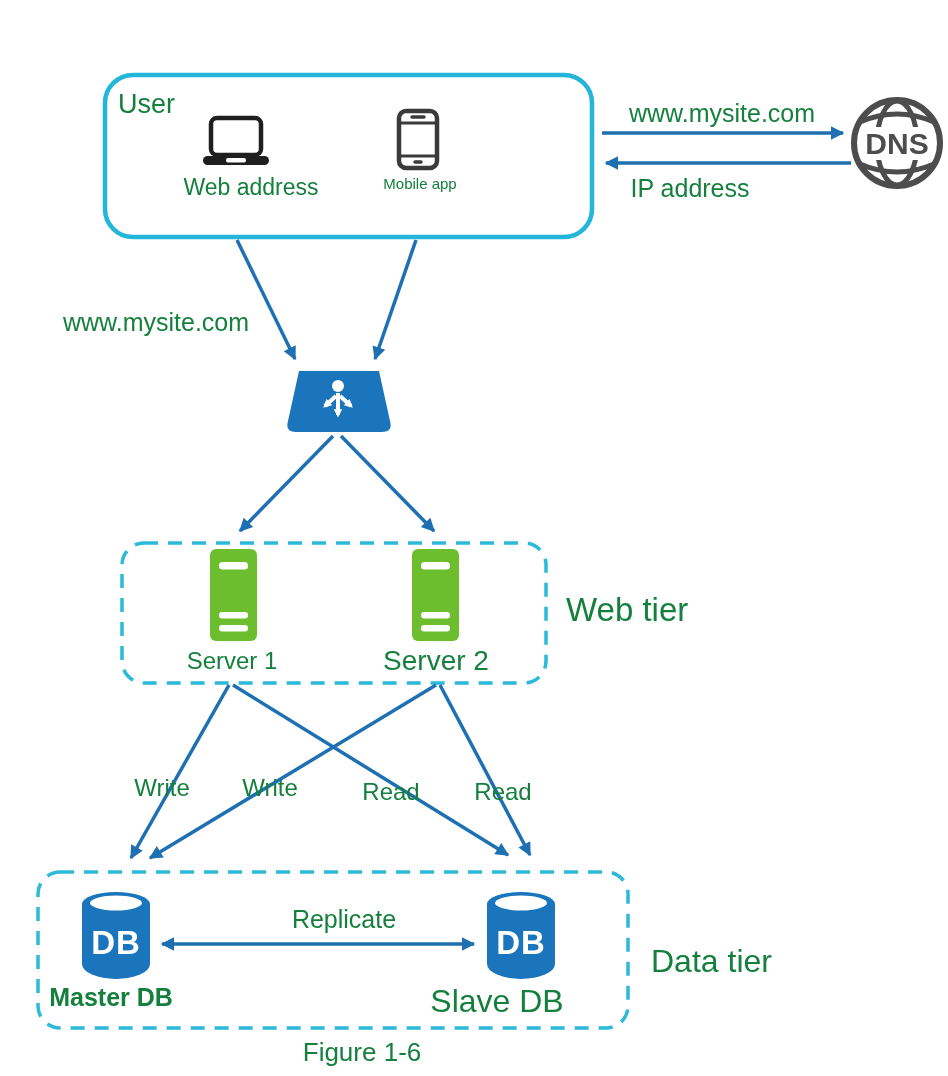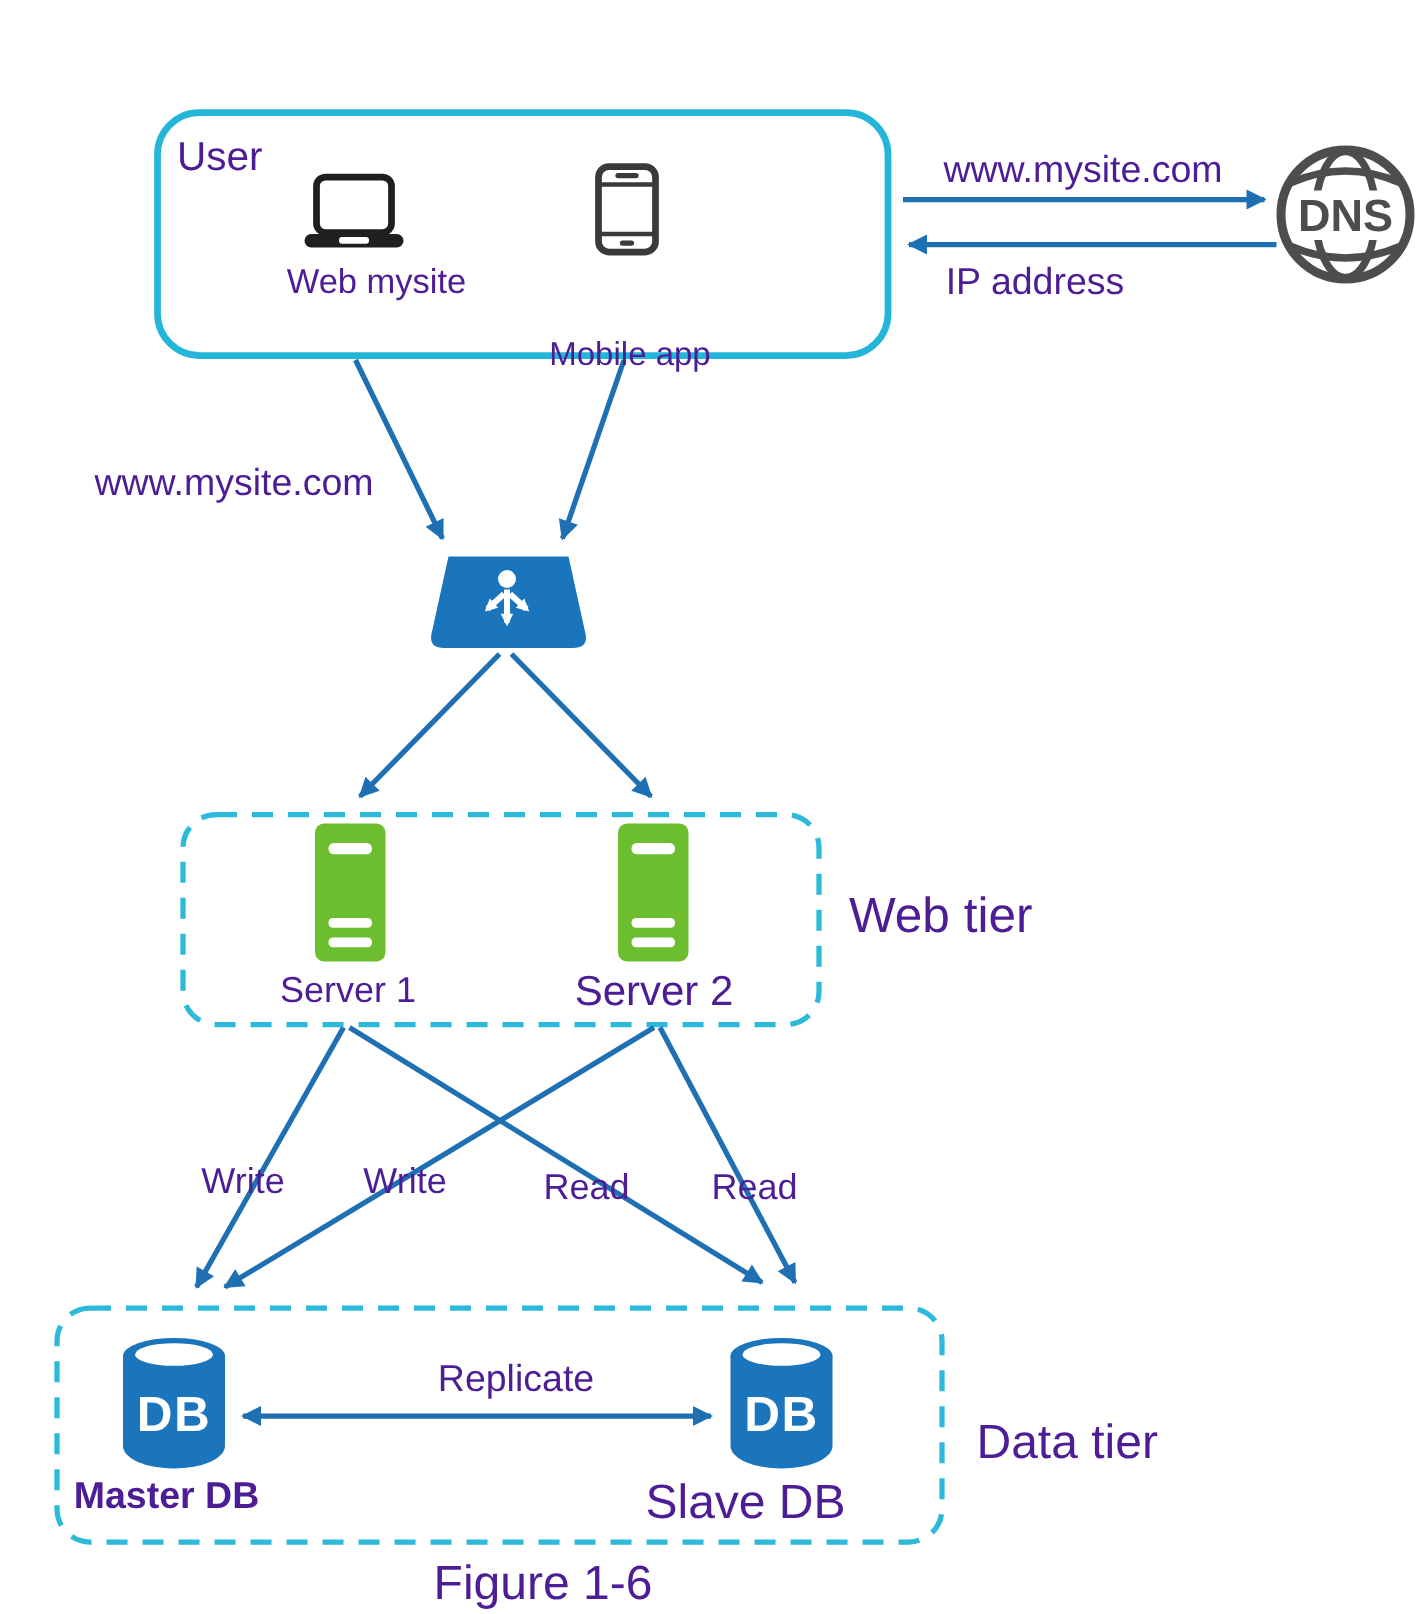--- a/index.html
+++ b/index.html
@@ -2,21 +2,21 @@
 <html><head>
 <meta charset="utf-8">
 <style>
   html,body{margin:0;padding:0;background:#fff;}
   #canvas{
     position:relative;width:948px;height:1076px;background:#ffffff;
     font-family:"Liberation Sans",sans-serif;overflow:hidden;
   }
   #diagram-svg{position:absolute;left:0;top:0;}
   .label{
-    position:absolute;color:#4c1d95;white-space:nowrap;line-height:1.1;
+    position:absolute;color:#15803d;white-space:nowrap;line-height:1.1;
     font-family:"Liberation Sans",sans-serif;
   }
   .center{transform:translateX(-50%);}
   .conn{stroke:#1f70b3;stroke-width:3.5;fill:none;}
   .dashed-box{fill:none;stroke:#2cb9da;stroke-width:3.5;stroke-dasharray:14 10;}
   .icon-line{stroke-linecap:round;}
 </style>
 </head>
 <body>
 
@@ -102,22 +102,22 @@
 
     <g>
       <path d="M487,904 V964 A34,15 0 0 0 555,964 V904 Z" fill="#1b75bc"></path>
       <ellipse cx="521" cy="904" rx="34" ry="12" fill="#1b75bc"></ellipse>
       <ellipse cx="521" cy="903" rx="26" ry="7.5" fill="#ffffff"></ellipse>
       <text x="521" y="954" text-anchor="middle" font-size="33" font-weight="600" fill="#ffffff" font-family="Liberation Sans, sans-serif" letter-spacing="1">DB</text>
     </g>
   </svg>
 
   <div class="label" style="left:118px;top:90px;font-size:27px;">User</div>
-  <div class="label center" style="left:251px;top:175px;font-size:23px;">Web mysite</div>
-  <div class="label center" style="left:420px;top:176px;font-size:22px;margin-top:48px;">Mobile app</div>
+  <div class="label center" style="left:251px;top:175px;font-size:23px;">Web address</div>
+  <div class="label center" style="left:420px;top:176px;font-size:15px;">Mobile app</div>
 
   <div class="label center" style="left:722px;top:100px;font-size:25px;">www.mysite.com</div>
   <div class="label center" style="left:690px;top:175px;font-size:25px;text-align:center;">IP address</div>
 
   <div class="label center" style="left:156px;top:309px;font-size:25px;">www.mysite.com</div>
 
 
   <div class="label" style="left:566px;top:592px;font-size:33px;">Web tier</div>
   <div class="label center" style="left:232px;top:648px;font-size:24px;">Server 1</div>
   <div class="label center" style="left:436px;top:646px;font-size:28px;">Server 2</div>
@@ -125,14 +125,14 @@
   <div class="label center" style="left:162px;top:775px;font-size:24px;">Write</div>
   <div class="label center" style="left:270px;top:775px;font-size:24px;">Write</div>
   <div class="label center" style="left:391px;top:779px;font-size:24px;">Read</div>
   <div class="label center" style="left:503px;top:779px;font-size:24px;">Read</div>
 
   <div class="label center" style="left:344px;top:906px;font-size:25px;">Replicate</div>
   <div class="label" style="left:651px;top:944px;font-size:32px;">Data tier</div>
   <div class="label center" style="left:111px;top:984px;font-size:25px;font-weight:bold;">Master DB</div>
   <div class="label center" style="left:497px;top:984px;font-size:32px;">Slave DB</div>
 
-  <div class="label center" style="left:362px;top:1038px;font-size:32px;">Figure 1-6</div>
+  <div class="label center" style="left:362px;top:1038px;font-size:26px;">Figure 1-6</div>
 </div>
 
 </body></html>

